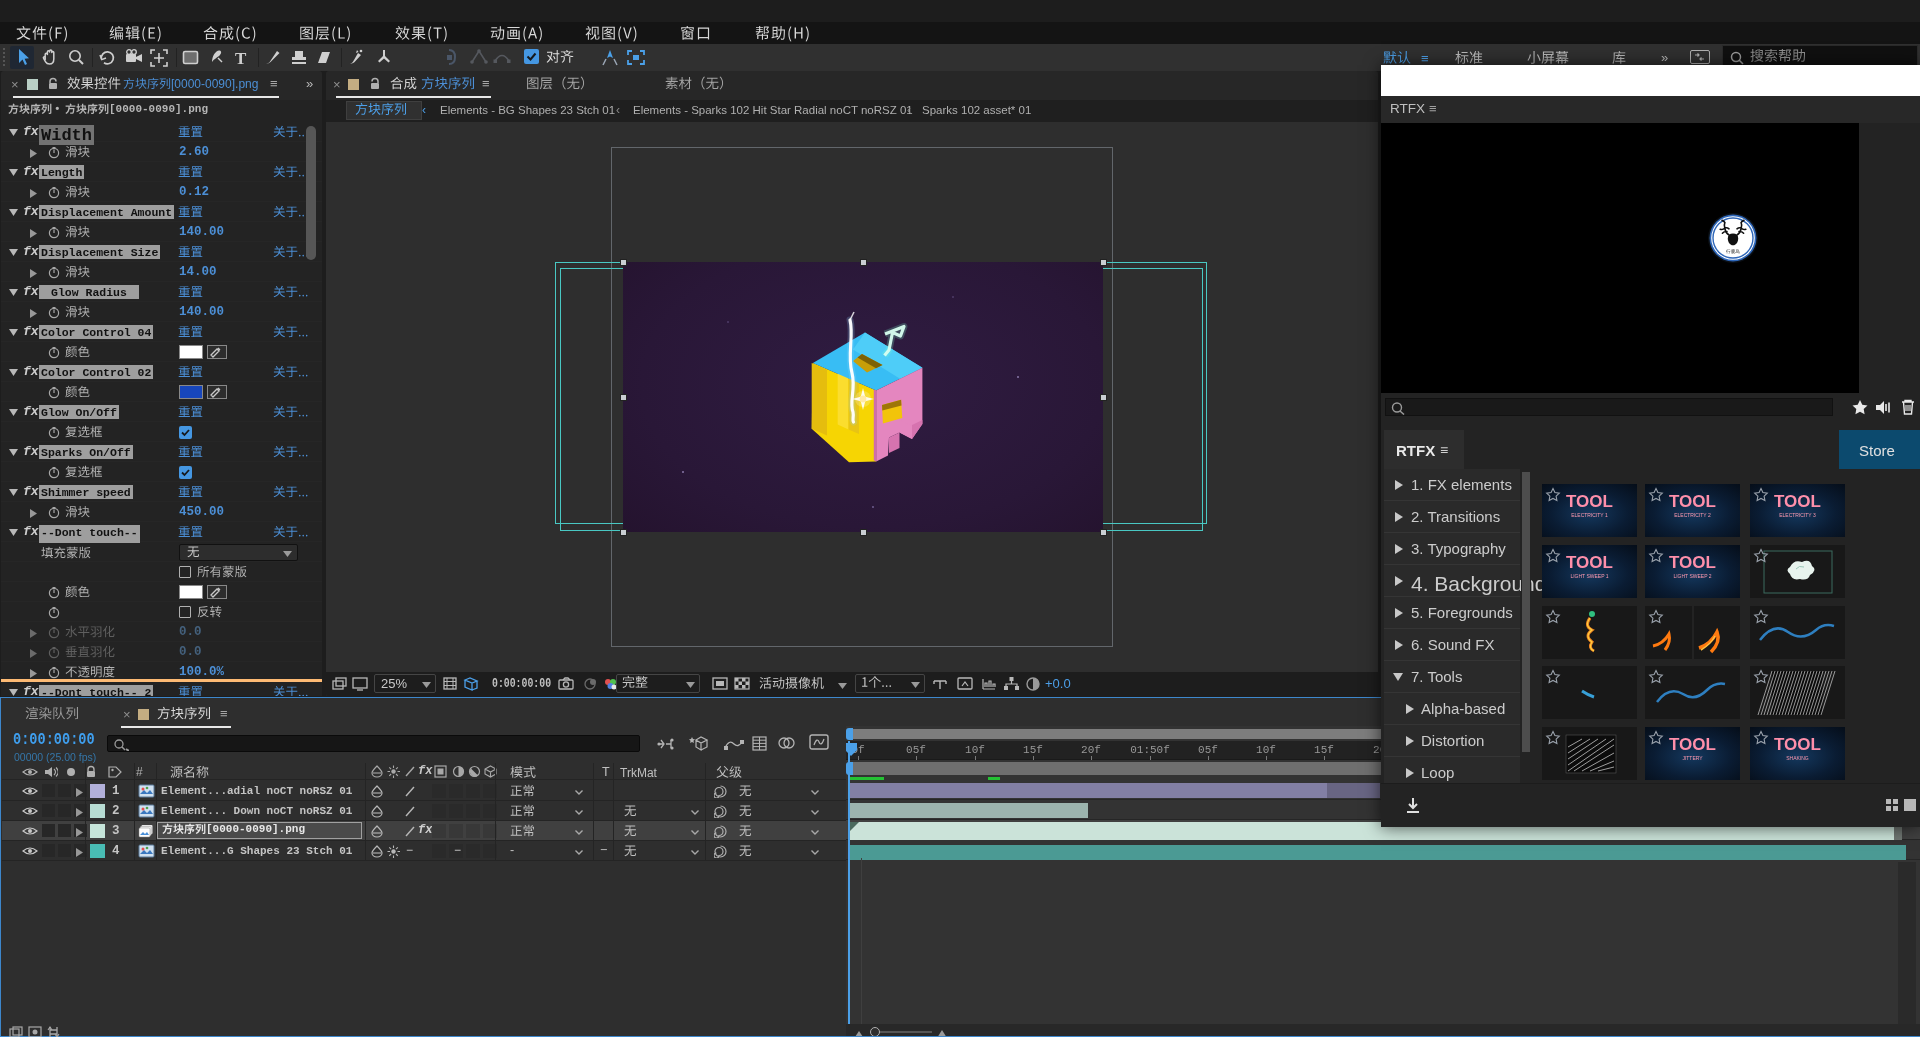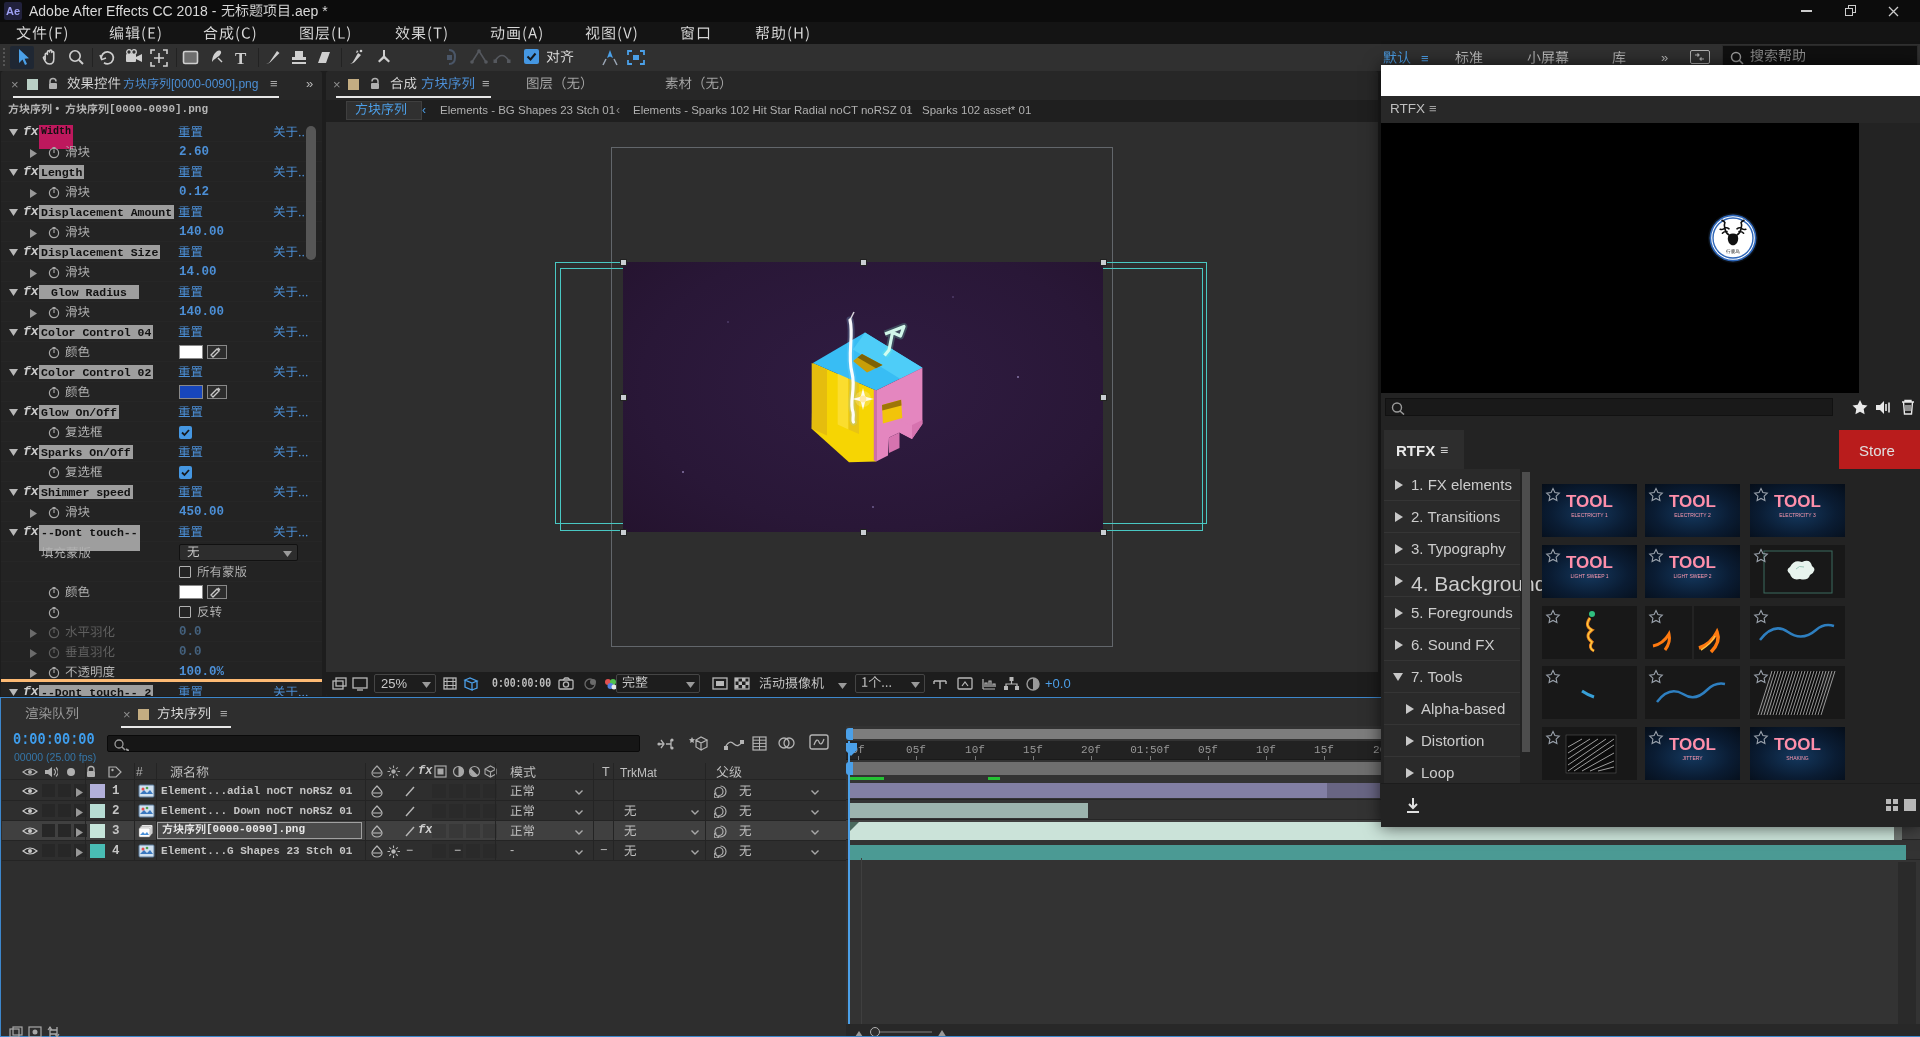--- a/index.html
+++ b/index.html
@@ -140,34 +140,20 @@
         </g>
         <g id="cg42">
           <path d="M4.2 1C3.4 2.4 2 3.9 0.8 4.8C1 5 1.4 5.4 1.5 5.7C2.8 4.6 4.3 3 5.2 1.4ZM7.7 1.5C9.1 2.7 10.7 4.5 11.3 5.6L12.3 4.9C11.5 3.8 9.9 2.2 8.6 1ZM4.3 4.6 3.3 4.9C3.9 6.6 4.8 8 5.8 9.2C4.4 10.5 2.6 11.3 0.5 11.9C0.7 12.2 1 12.6 1.1 12.9C3.3 12.2 5.1 11.3 6.5 10C7.9 11.3 9.7 12.2 11.8 12.8C12 12.5 12.3 12 12.6 11.8C10.4 11.3 8.7 10.4 7.3 9.2C8.4 8 9.2 6.6 9.8 4.8L8.8 4.5C8.3 6.1 7.5 7.4 6.6 8.5C5.6 7.4 4.8 6.1 4.3 4.6ZM13.5 11.1 13.8 12C15 11.6 16.6 10.9 18.2 10.3L18 9.5C16.4 10.1 14.7 10.7 13.5 11.1ZM18.2 1.7V2.6H19.7C19.5 6.8 19 10.2 17.3 12.3C17.5 12.4 18 12.7 18.1 12.9C19.3 11.4 19.9 9.5 20.2 7.2C20.7 8.3 21.2 9.2 21.8 10.1C21.1 11 20.1 11.6 19.1 12.1C19.3 12.3 19.7 12.6 19.8 12.9C20.8 12.4 21.7 11.7 22.4 10.9C23.2 11.7 24 12.3 24.9 12.8C25 12.6 25.3 12.2 25.6 12C24.6 11.6 23.8 10.9 23 10.1C23.9 8.9 24.6 7.4 25 5.5L24.4 5.2L24.2 5.3H22.9C23.2 4.2 23.6 2.8 23.9 1.7ZM20.6 2.6H22.7C22.4 3.9 22 5.2 21.7 6.1H23.9C23.6 7.4 23.1 8.5 22.4 9.4C21.6 8.2 20.9 6.8 20.4 5.3C20.5 4.5 20.6 3.6 20.6 2.6ZM13.7 6.3C13.9 6.2 14.2 6.1 15.9 5.9C15.3 6.8 14.7 7.5 14.5 7.7C14.1 8.2 13.8 8.6 13.5 8.6C13.6 8.8 13.7 9.3 13.8 9.5C14.1 9.3 14.5 9.1 18 8.1C18 7.9 17.9 7.5 17.9 7.3L15.4 8C16.3 6.8 17.3 5.5 18.1 4.1L17.3 3.6C17 4.1 16.8 4.6 16.5 5L14.7 5.2C15.5 4.1 16.3 2.7 16.9 1.3L16 0.9C15.5 2.5 14.5 4.1 14.2 4.6C13.9 5 13.7 5.3 13.4 5.4C13.5 5.6 13.7 6.1 13.7 6.3Z"></path>
         </g>
         <g id="cg43">
           <path d="M2.4 4.9V10.8H0.7V11.7H11.9V10.8H7.1V6.9H11V6H7.1V2.6H11.5V1.7H1.1V2.6H6.1V10.8H3.3V4.9ZM16.4 5.2H21.1V6.4H16.4ZM14.4 8.1V11.7H15.3V9H18.4V12.3H19.4V9H22.3V10.8C22.3 10.9 22.2 10.9 22.1 11C21.9 11 21.2 11 20.4 10.9C20.6 11.2 20.7 11.5 20.8 11.8C21.7 11.8 22.4 11.8 22.8 11.7C23.1 11.5 23.2 11.2 23.2 10.8V8.1H19.4V7.1H22.1V4.5H15.5V7.1H18.4V8.1ZM14.6 1.3C15 1.7 15.4 2.3 15.6 2.7H13.6V5.4H14.5V3.6H23.1V5.4H24V2.7H19.3V0.8H18.4V2.7H15.7L16.5 2.4C16.3 2 15.8 1.4 15.4 0.9ZM22 0.9C21.8 1.3 21.3 2 21 2.4L21.8 2.7C22.1 2.4 22.6 1.8 23 1.2Z"></path>
         </g>
       </defs>
     </svg>
 
-<div class="abs" style="left:0;top:0;width:1920px;height:22px;background:#0c0c0c">
-<div class="abs" style="left:4px;top:2px;width:18px;height:18px;background:#21213c;color:#9ea0f2;font-size:11px;font-weight:bold;text-align:center;line-height:18px;border-radius:2px">Ae</div>
-<div class="abs" style="left:29px;top:3px;font-size:14px;color:#d9d9d9">Adobe After Effects CC 2018 - </div>
-<svg class="abs" style="left:221.2060546875px;top:3px;" width="71" height="20">
-        <use href="#cg0" fill="#d9d9d9"></use>
-      </svg>
-<div class="abs" style="left:291px;top:3px;font-size:14px;color:#d9d9d9">.aep *</div>
-<div class="abs" style="left:1801px;top:10px;width:11px;height:2px;background:#cccccc"></div>
-<div class="abs" style="left:1848px;top:5px;width:8px;height:8px;border:1.5px solid #cccccc"></div>
-<div class="abs" style="left:1845px;top:8px;width:8px;height:8px;border:1.5px solid #cccccc;background:#0c0c0c"></div>
-<svg class="abs" style="left:1888px;top:6px" width="11" height="11">
-        <path d="M1 1 L10 10 M10 1 L1 10" stroke="#cccccc" stroke-width="1.3"></path>
-      </svg>
-</div>
 <div class="abs" style="left:0;top:22px;width:1920px;height:22px;background:#141414">
 <svg class="abs" style="left:16px;top:3px;" width="55" height="22">
         <use href="#cg1" fill="#d8d8d8"></use>
       </svg>
 <svg class="abs" style="left:109px;top:3px;" width="55" height="22">
         <use href="#cg2" fill="#d8d8d8"></use>
       </svg>
 <svg class="abs" style="left:203px;top:3px;" width="56" height="22">
         <use href="#cg3" fill="#d8d8d8"></use>
       </svg>
@@ -371,21 +357,21 @@
 <svg class="abs" style="left:64px;top:32px;" width="45" height="16">
         <use href="#cg18" fill="#b6b6b6"></use>
       </svg>
 <span class="abs mono" style="left:108px;top:32px;color:#b6b6b6;font-size:11px">[0000-0090].png</span>
 <div class="abs" style="left:0;top:51px;width:321px;height:574px;overflow:hidden;background:#232323">
 <div class="abs" style="left:0;top:0px;width:321px;height:20px;border-bottom:1px solid #262626">
 <svg class="abs" style="left:8px;top:7px" width="9" height="7">
             <path d="M0 0 L9 0 L4.5 7 Z" fill="#b8b8b8"></path>
           </svg>
 <span class="abs mono" style="left:22px;top:2px;color:#cfcfcf;font-size:13px;font-style:italic">fx</span>
-<span class="abs mono" style="left:38px;top:3px;background:#be185d;color:#111;font-size:10px;padding:1px 2px 12px;white-space:nowrap">Width</span>
+<span class="abs mono" style="left:38px;top:3px;background:#737373;color:#111;font-size:17px;padding:1px 2px 0;white-space:nowrap">Width</span>
 <svg class="abs" style="left:177px;top:3px;" width="26" height="18">
             <use href="#cg19" fill="#4c8fd6"></use>
           </svg>
 <svg class="abs" style="left:272px;top:3px;" width="37" height="18">
             <use href="#cg20" fill="#4c8fd6"></use>
           </svg>
 </div>
 <div class="abs" style="left:0;top:20px;width:321px;height:20px;border-bottom:1px solid #262626">
 <svg class="abs" style="left:29px;top:7px" width="7" height="9">
             <path d="M0 0 L7 4.5 L0 9 Z" fill="#989898"></path>
@@ -657,21 +643,21 @@
 <svg class="abs" style="left:64px;top:3px;" width="26" height="18">
             <use href="#cg21" fill="#b2b2b2"></use>
           </svg>
 <span class="abs mono" style="left:178px;top:3px;color:#4c8fd6;font-size:12.5px">450.00</span>
 </div>
 <div class="abs" style="left:0;top:400px;width:321px;height:20px;border-bottom:1px solid #262626">
 <svg class="abs" style="left:8px;top:7px" width="9" height="7">
             <path d="M0 0 L9 0 L4.5 7 Z" fill="#b8b8b8"></path>
           </svg>
 <span class="abs mono" style="left:22px;top:2px;color:#cfcfcf;font-size:13px;font-style:italic">fx</span>
-<span class="abs mono" style="left:38px;top:3px;background:#9e9e9e;color:#111;font-size:11.5px;padding:1px 2px 12px;white-space:nowrap">--Dont touch--</span>
+<span class="abs mono" style="left:38px;top:3px;background:#9e9e9e;color:#111;font-size:11.5px;padding:1px 2px 4px;white-space:nowrap">--Dont touch--</span>
 <svg class="abs" style="left:177px;top:3px;" width="26" height="18">
             <use href="#cg19" fill="#4c8fd6"></use>
           </svg>
 <svg class="abs" style="left:272px;top:3px;" width="37" height="18">
             <use href="#cg20" fill="#4c8fd6"></use>
           </svg>
 </div>
 <div class="abs" style="left:0;top:420px;width:321px;height:20px;border-bottom:1px solid #262626">
 <svg class="abs" style="left:40px;top:4px;" width="51" height="18">
             <use href="#cg24" fill="#b2b2b2"></use>
@@ -1401,21 +1387,21 @@
 <svg class="abs" style="left:519px;top:5px" width="16" height="18">
           <path d="M2 4 h12 M5 4 V2.5 h6 V4 M3.5 4 l1 12 h7 l1-12" fill="none" stroke="#e8e8e8" stroke-width="1.4"></path>
           <path d="M6 7 v6 M8 7 v6 M10 7 v6" stroke="#e8e8e8" stroke-width="1.1"></path>
         </svg>
 </div>
 <div class="abs" style="left:0;top:356px;width:539px;height:48px;background:#232323">
 <div class="abs" style="left:3px;top:9px;width:80px;height:39px;background:#2d2d2d">
           <span style="position:absolute;left:12px;top:12px;color:#e8e8e8;font-size:15px;font-weight:bold">RTFX</span>
           <span style="position:absolute;left:56px;top:12px;color:#d0d0d0;font-size:14px;font-weight:bold">≡</span>
         </div>
-<div class="abs" style="left:458px;top:9px;width:81px;height:39px;background:#b91c1c">
+<div class="abs" style="left:458px;top:9px;width:81px;height:39px;background:#0c4a6e">
           <span style="position:absolute;left:20px;top:12px;color:#e0e0e0;font-size:15px">Store</span>
         </div>
 </div>
 <div class="abs" style="left:0;top:404px;width:539px;height:314px;background:#232323">
 <div class="abs" style="left:3px;top:0;width:136px;height:314px;background:#2a2a2a"></div>
 <svg class="abs" style="left:14px;top:11px" width="8" height="10">
           <path d="M0 0 L8 5 L0 10 Z" fill="#c8c8c8"></path>
         </svg>
 <span class="abs" style="left:30px;top:7px;color:#cccccc;font-size:15px">1. FX elements</span>
 <div class="abs" style="left:3px;top:31px;width:136px;height:1px;background:#353535"></div>

